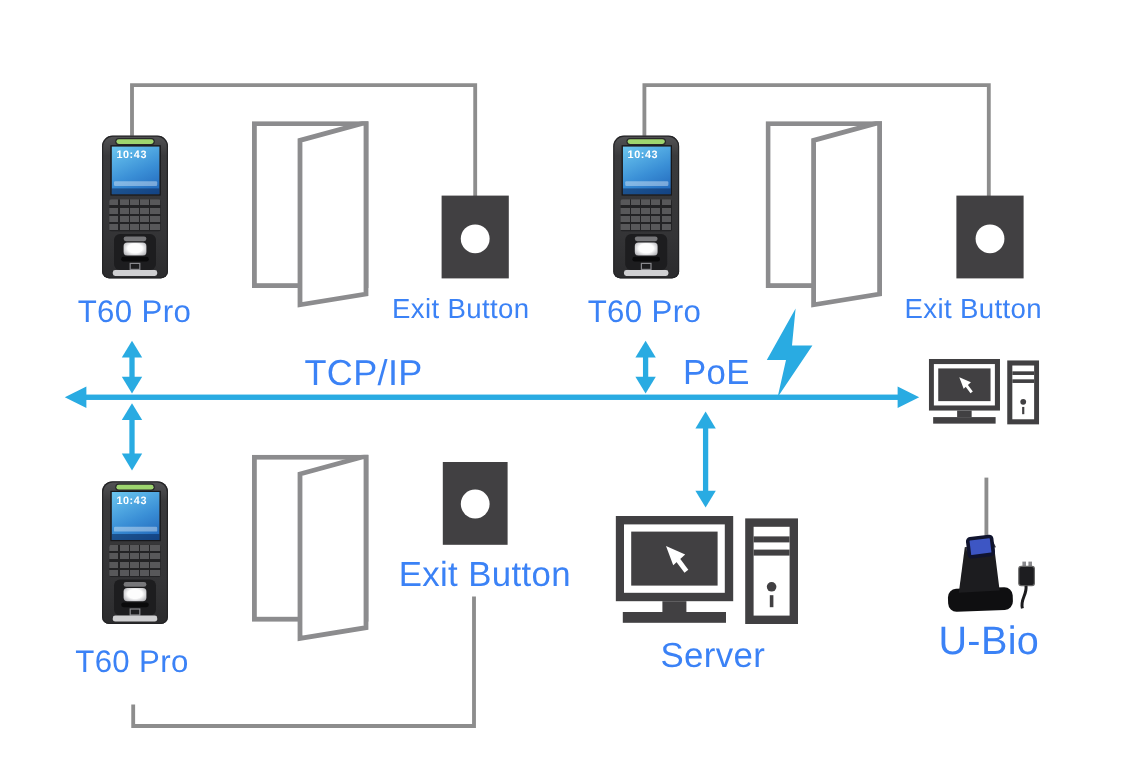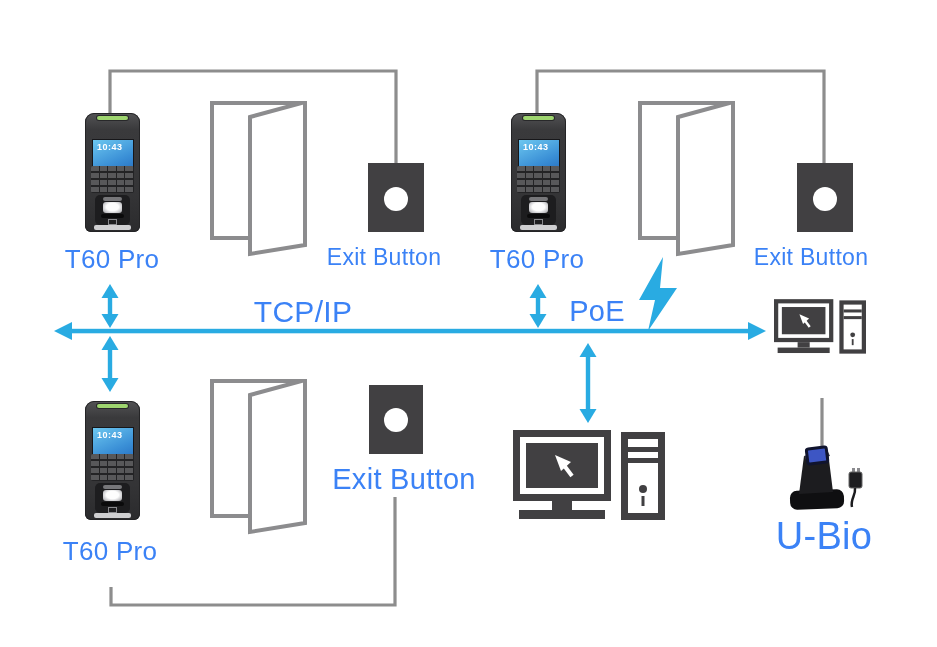--- a/index.html
+++ b/index.html
@@ -15,21 +15,21 @@
     font-family:"Liberation Sans",sans-serif;font-weight:400;
   }
   
   .t60{
     position:absolute;width:55px;height:119px;z-index:2;
     background:linear-gradient(180deg,#535355,#3a3a3c 14%,#343436 70%,#2b2b2d);
     border-radius:9px 9px 6px 6px;box-shadow:inset 0 0 0 1px #242426;
   }
   .t60-led{position:absolute;top:3px;left:12px;width:31px;height:4px;background:#9ed56f;
     border-radius:2px;box-shadow:0 0 0 1px #28282a;}
-  .t60-screen{position:absolute;top:26px;left:7px;width:40px;height:40px;overflow:hidden;
+  .t60-screen{position:absolute;top:8px;left:7px;width:40px;height:40px;overflow:hidden;
     background:linear-gradient(155deg,#6cc7f0 0%,#3a8fd6 55%,#1f63b8 100%);border:1px solid #17171a;}
   .t60-screen::after{content:"";position:absolute;left:2px;right:2px;bottom:7px;height:4px;
     background:rgba(255,255,255,.38);border-radius:1px;}
   .t60-screen::before{content:"";position:absolute;left:0;right:0;bottom:0;height:5px;
     background:rgba(10,40,90,.55);}
   .t60-time{display:block;font:700 9px/1 "Liberation Sans",sans-serif;color:#ffffff;
     padding:3px 0 0 4px;letter-spacing:.5px;}
   .t60-keys{position:absolute;top:53px;left:6px;width:43px;height:27px;
     background-image:
       repeating-linear-gradient(to right,transparent 0 7.6px,#232325 7.6px 8.6px),
@@ -193,15 +193,16 @@
   <div class="lbl" style="left:467px;top:246px;width:140px;font-size:26px;">T60 Pro</div>
   <div class="lbl" style="left:40px;top:538px;width:140px;font-size:26px;">T60 Pro</div>
 
   <div class="lbl" style="left:314px;top:246px;width:140px;font-size:23px;">Exit Button</div>
   <div class="lbl" style="left:741px;top:246px;width:140px;font-size:23px;">Exit Button</div>
   <div class="lbl" style="left:304px;top:465px;width:200px;font-size:29px;">Exit Button</div>
 
   <div class="lbl" style="left:547px;top:297px;width:100px;font-size:29px;">PoE</div>
   <div class="lbl" style="left:233px;top:297px;width:140px;font-size:30px;">TCP/IP</div>
 
-  <div class="lbl" style="left:744px;top:517px;width:160px;font-size:38px;">U-Bio</div>
+  <div class="lbl" style="left:514px;top:533px;width:160px;font-size:29px;">Server</div>
+  <div class="lbl" style="left:744px;top:517px;width:160px;font-size:33px;">U-Bio</div>
 
 </div>
 
 </body></html>

